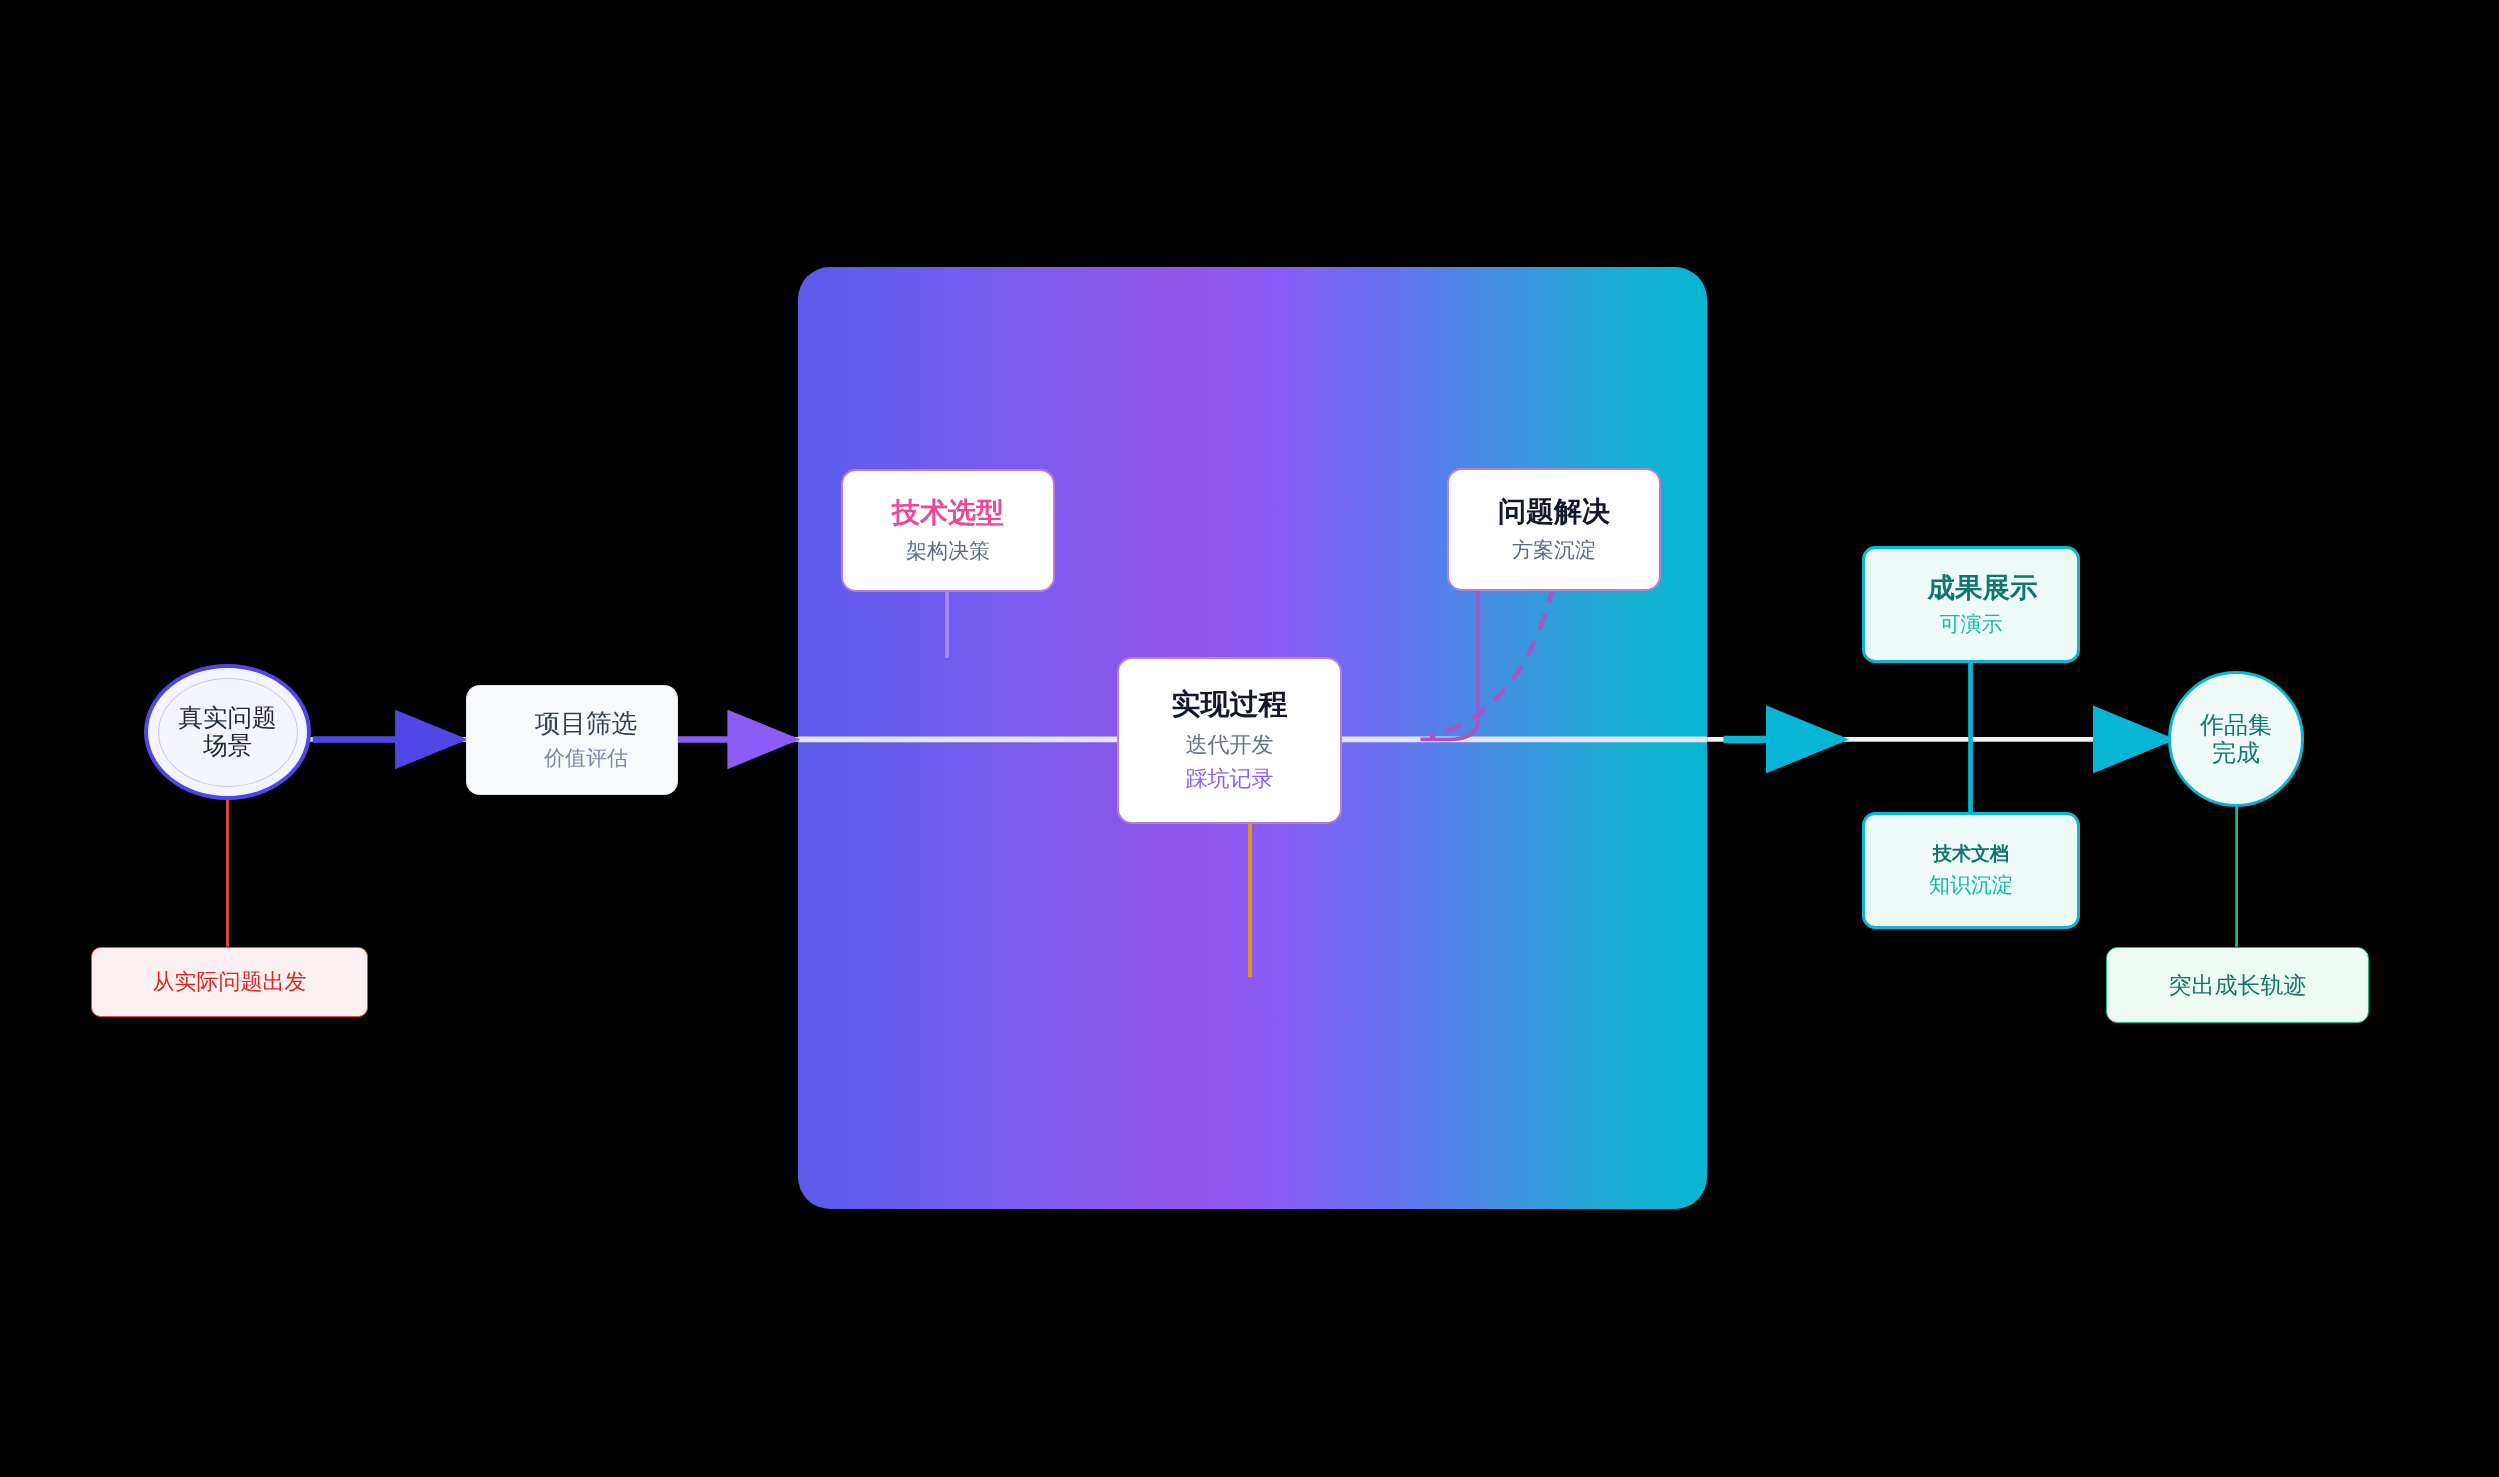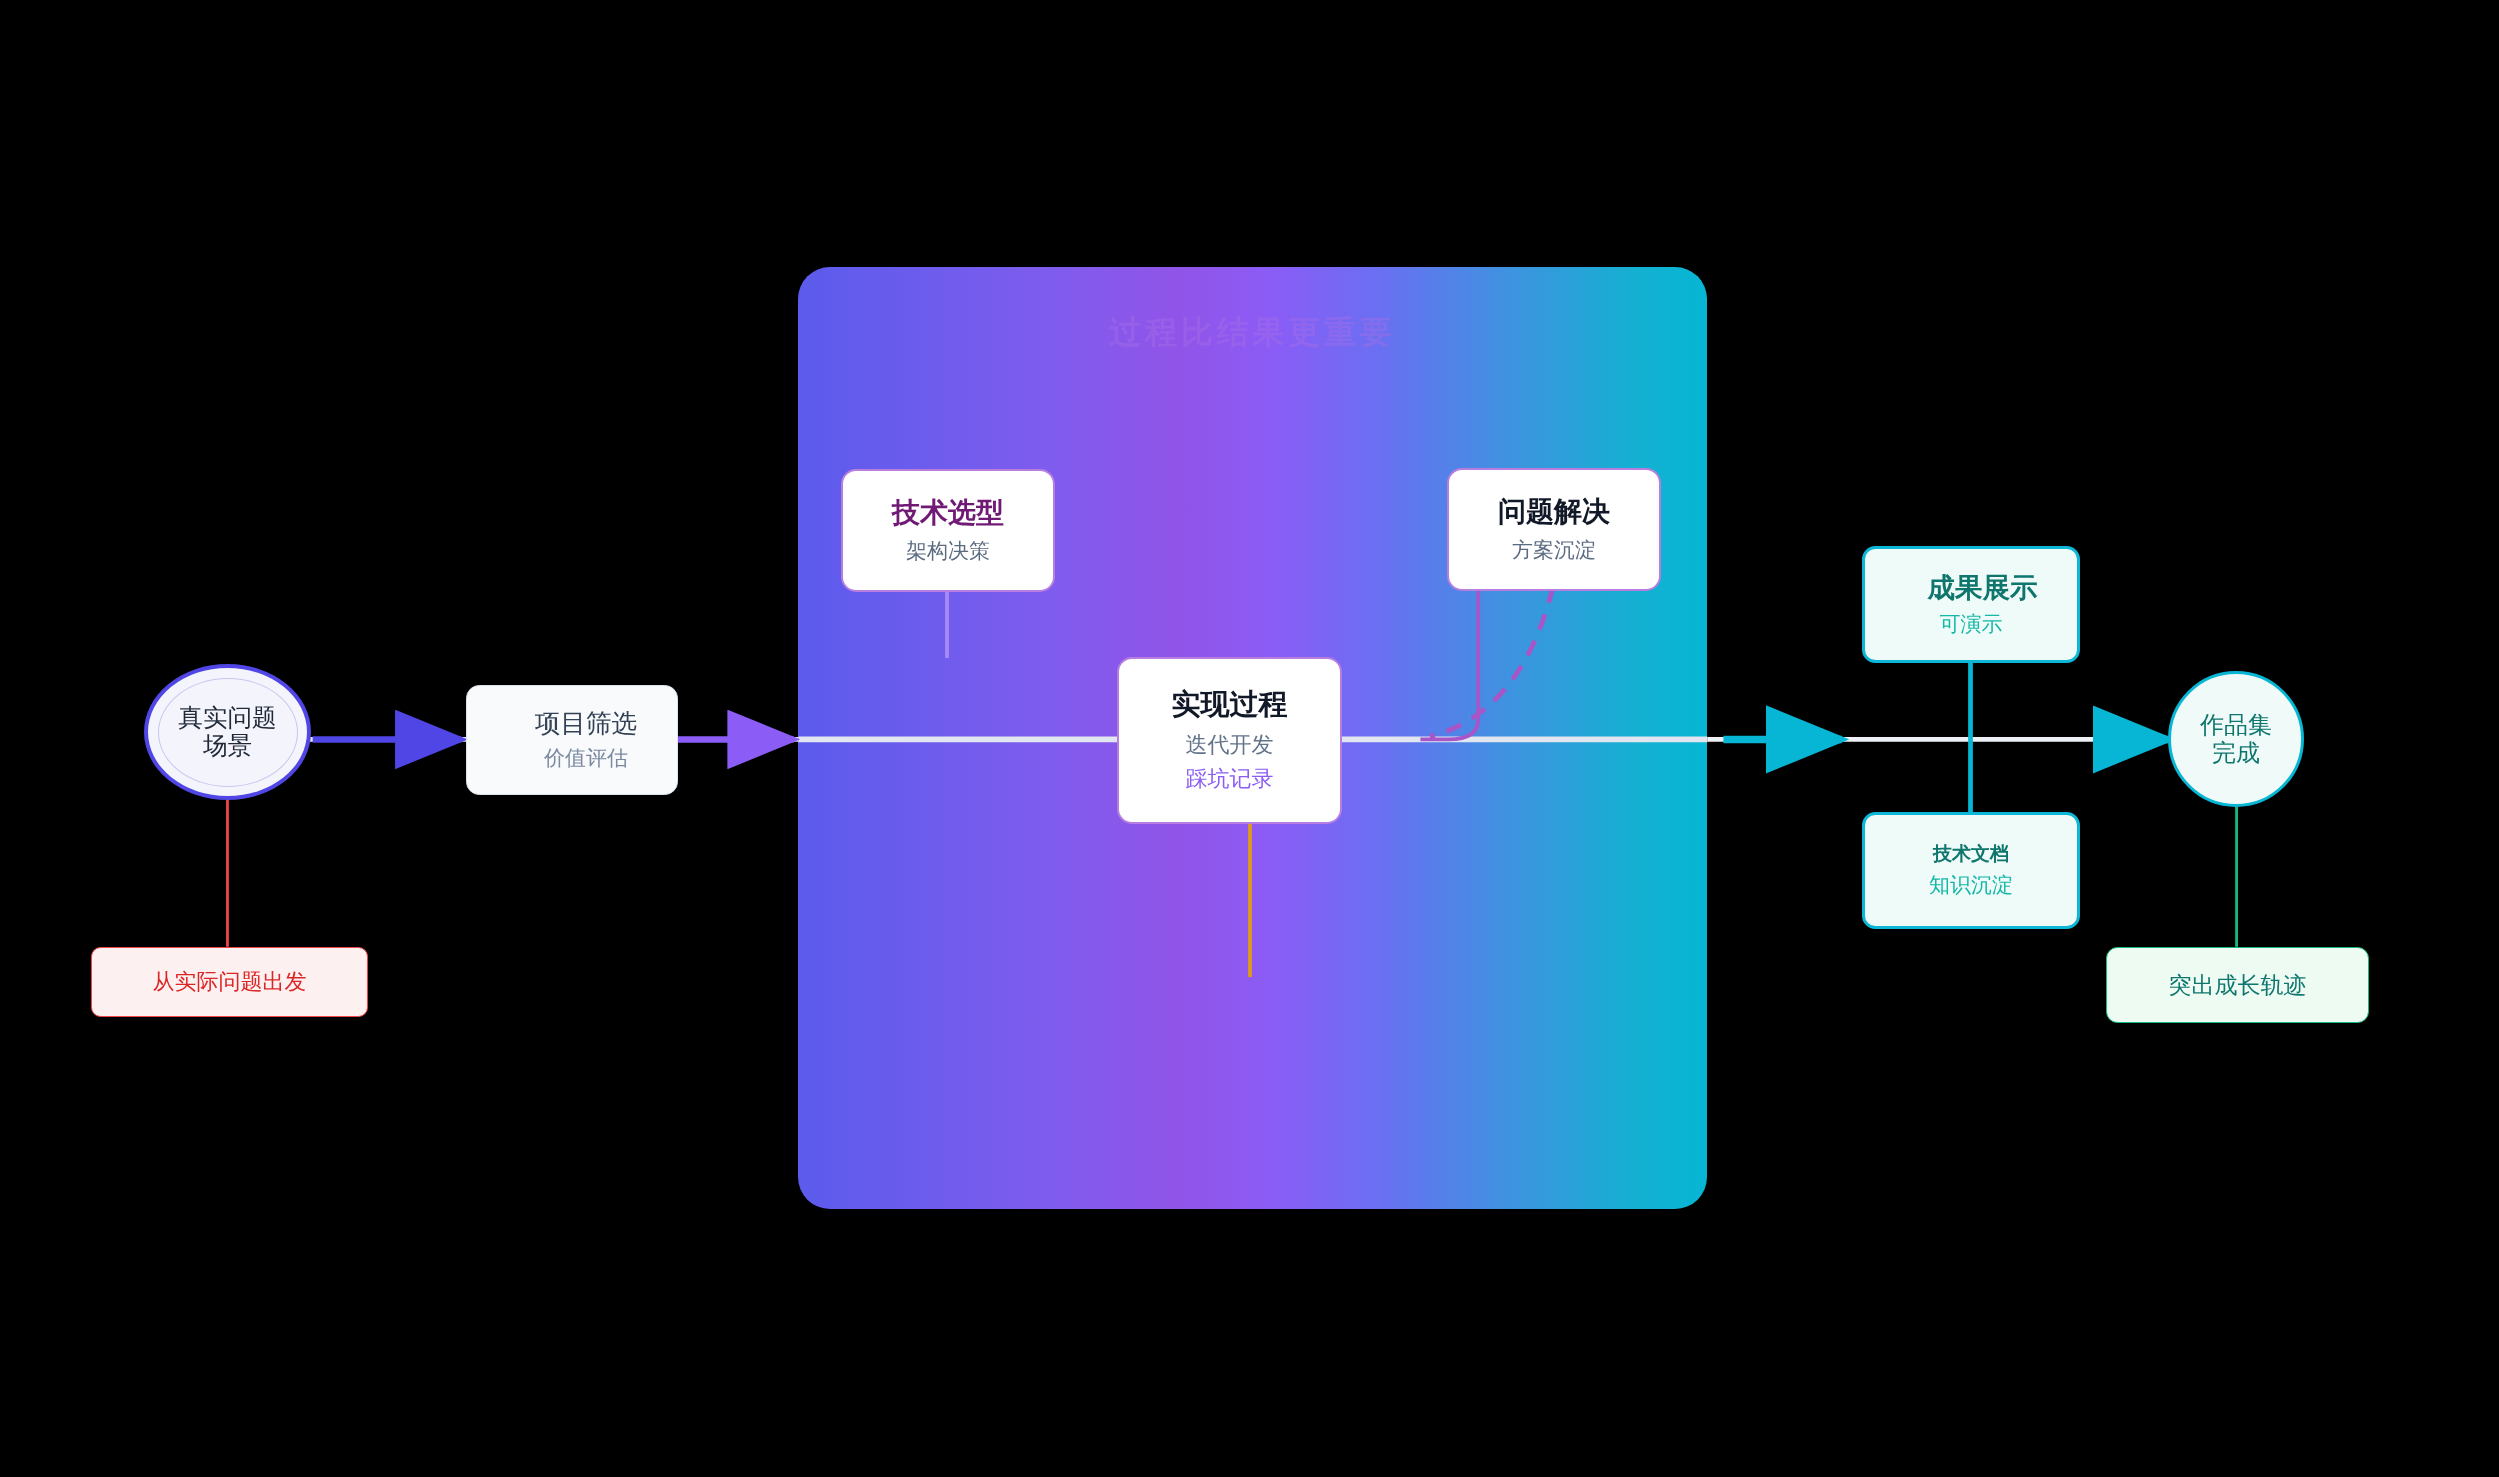--- a/index.html
+++ b/index.html
@@ -67,21 +67,20 @@
   }
 </style>
 </head>
 <body>
 
 <div id="stage">
 
   <div id="subgraph" style="left:798px;top:267px;width:909px;height:942px;
               background:linear-gradient(90deg,#5b5bec 0%,#6d5ced 14%,#7f5cee 28%,#9154e8 42%,#8b5cf6 52%,#6a6ff2 64%,#3f92e0 78%,#15b0d2 92%,#06b6d4 100%);">
   </div>
-  <div id="subgraph-title" style="left:798px;top:311px;width:909px;font-size:32px;color:rgba(168,110,230,0.40);letter-spacing:3.8px;">过程比结果更重要</div>
 
   <svg id="edges" viewBox="0 0 2640 1560">
     <defs>
       <marker id="ah-indigo" markerWidth="11" markerHeight="9" refX="10" refY="4.5" orient="auto">
         <path d="M0,0 L11,4.5 L0,9 z" fill="#4f46e5"></path>
       </marker>
       <marker id="ah-purple" markerWidth="11" markerHeight="9" refX="10" refY="4.5" orient="auto">
         <path d="M0,0 L11,4.5 L0,9 z" fill="#8b5cf6"></path>
       </marker>
       <marker id="ah-cyan" markerWidth="11" markerHeight="9" refX="10" refY="4.5" orient="auto">
@@ -123,21 +122,21 @@
     <div class="t" style="font-size:24.6px;color:#1f2937;font-weight:normal;">真实问题</div>
     <div class="t" style="font-size:24.6px;color:#1f2937;font-weight:normal;">场景</div>
   </div>
 
   <div class="node node-plain" style="left:466px;top:685px;width:212px;height:110px;padding-left:28px;">
     <div class="t" style="font-size:25.6px;color:#334155;font-weight:normal;">项目筛选</div>
     <div class="s" style="font-size:21px;color:#7b8aa0;margin-top:6.6px;">价值评估</div>
   </div>
 
   <div class="node node-white" style="left:841px;top:469px;width:214px;height:123px;">
-    <div class="t" style="font-size:28px;color:#701a75;">技术选型</div>
+    <div class="t" style="font-size:28px;color:#ec4899;">技术选型</div>
     <div class="s" style="font-size:21px;color:#5b6b80;margin-top:8.5px;">架构决策</div>
   </div>
 
   <div class="node node-white" style="left:1447px;top:468px;width:214px;height:123px;">
     <div class="t" style="font-size:28px;color:#111827;">问题解决</div>
     <div class="s" style="font-size:21px;color:#5b6b80;margin-top:8.5px;">方案沉淀</div>
   </div>
 
   <div class="node node-white" style="left:1117px;top:657px;width:225px;height:167px;">
     <div class="t" style="font-size:29px;color:#111827;">实现过程</div>

